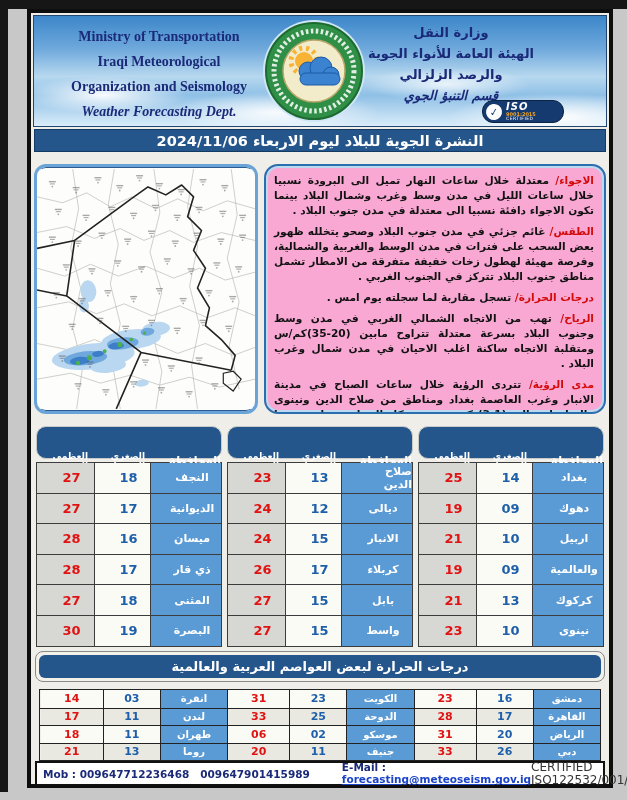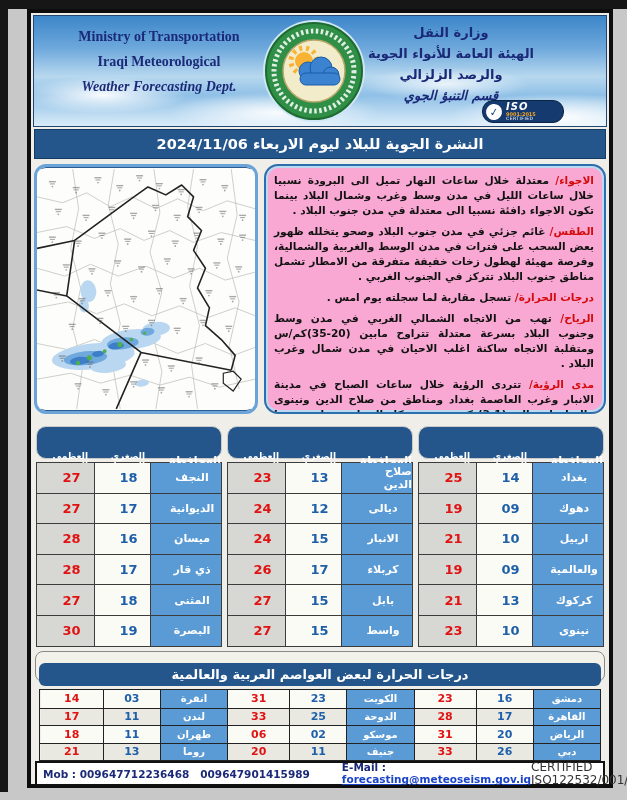--- a/index.html
+++ b/index.html
@@ -28,21 +28,21 @@
   .iso-badge{position:absolute;right:42px;bottom:3px;width:82px;height:23px;background:#153a70;
              border:1px solid #0c2344;border-radius:11px;display:flex;align-items:center;padding:0 3px;box-sizing:border-box;}
   .iso-check{width:16px;height:16px;border-radius:50%;background:#fff;color:#153a70;font-size:11px;font-weight:bold;
              display:flex;align-items:center;justify-content:center;transform:rotate(-8deg);flex:0 0 16px;}
   .iso-text{margin-left:4px;line-height:1;}
   .iso-text .l1{color:#fff;font-weight:bold;font-style:italic;font-size:10px;letter-spacing:1px;}
   .iso-text .l2{color:#f6a623;font-size:5px;font-weight:bold;}
   .iso-text .l3{color:#fff;font-size:4.5px;letter-spacing:.5px;}
 
   
-  .titlebar{position:absolute;left:3px;right:3px;top:116px;height:30px;background:#24568c;border:1px solid #133a63;
+  .titlebar{position:absolute;left:3px;right:3px;top:116px;height:23px;background:#24568c;border:1px solid #133a63;
             box-sizing:border-box;color:#fff;font-weight:bold;font-size:14.5px;display:flex;align-items:center;
             justify-content:center;direction:rtl;}
 
   
   .content{position:absolute;left:3px;right:3px;top:151px;height:250px;display:flex;gap:6px;}
   .map-panel{width:224px;height:100%;box-sizing:border-box;border:3px solid #6aa3d8;border-radius:12px;
              background:#fdfdfb;overflow:hidden;box-shadow:inset 0 0 0 1px #2c5c8f;}
   .map-panel svg{display:block;width:100%;height:100%;}
   .text-panel{flex:1;height:100%;box-sizing:border-box;border:2px solid #2c6fad;border-radius:14px;
               background:#f9a8d4;box-shadow:inset 0 0 0 2px #bcd9f2;padding:7px 10px 4px 8px;direction:rtl;overflow:hidden;}
@@ -63,21 +63,21 @@
   .gt-row:first-child{border-top:none;}
   .gt-cell{display:flex;align-items:center;justify-content:center;box-sizing:border-box;padding-left:12px;}
   .gt-city{width:38%;background:#5b9bd5;color:#fff;font-size:11px;font-weight:bold;}
   .gt-min{width:31%;background:#fbfbf5;color:#1e5fa9;font-size:13px;font-weight:bold;border-right:1px solid #3c3c3c;border-left:1px solid #3c3c3c;}
   .gt-max{width:31%;background:#d7d7d3;color:#e01212;font-size:13px;font-weight:bold;}
 
   
   .world-title-wrap{position:absolute;left:4px;right:4px;top:638px;height:31px;border:1px solid #8a8a8a;
                     border-radius:8px;background:#f2f1ea;padding:3px;box-sizing:border-box;}
   .world-title{height:100%;background:#24568c;border-radius:6px;color:#fff;font-weight:bold;font-size:13px;
-               display:flex;align-items:center;justify-content:center;direction:rtl;margin-top:8px;}
+               display:flex;align-items:center;justify-content:center;direction:rtl;}
   .world-table{position:absolute;left:8px;right:8px;top:676px;height:70px;border:1px solid #222;}
   .wt-row{display:flex;direction:rtl;height:17.5px;border-top:1px solid #222;box-sizing:border-box;}
   .wt-row:first-child{border-top:none;}
   .wt-cell{display:flex;align-items:center;justify-content:center;box-sizing:border-box;border-left:1px solid #222;}
   .wt-row .wt-cell:last-child{border-left:none;}
   .wt-city{width:12%;background:#5b9bd5;color:#fff;font-size:10px;font-weight:bold;}
   .wt-min{width:10.2%;color:#1e5fa9;font-size:11px;font-weight:bold;}
   .wt-max{width:11.1%;color:#e01212;font-size:11px;font-weight:bold;}
   .wt-row .v{background:#fbfbf5;}
   .wt-row.alt .v{background:#e9e9e2;}
@@ -101,20 +101,21 @@
 
 <div class="strip-top"></div>
 <div class="strip-left"></div>
 
 <div class="doc">
 
   <div class="header">
     <div class="hdr-en">
         <div>Ministry of Transportation</div>
         <div>Iraqi Meteorological</div>
+        <div>Organization and Seismology</div>
         <div>Weather Forecasting Dept.</div>
       </div>
     <div class="hdr-ar">
         <div>وزارة النقل</div>
         <div>الهيئة العامة للأنواء الجوية</div>
         <div>والرصد الزلزالي</div>
         <div>قسم التنبؤ الجوي</div>
       </div>
 
     <div class="logo">

